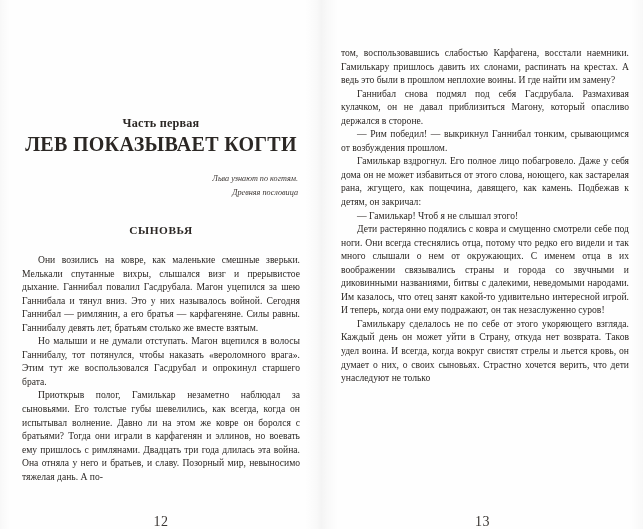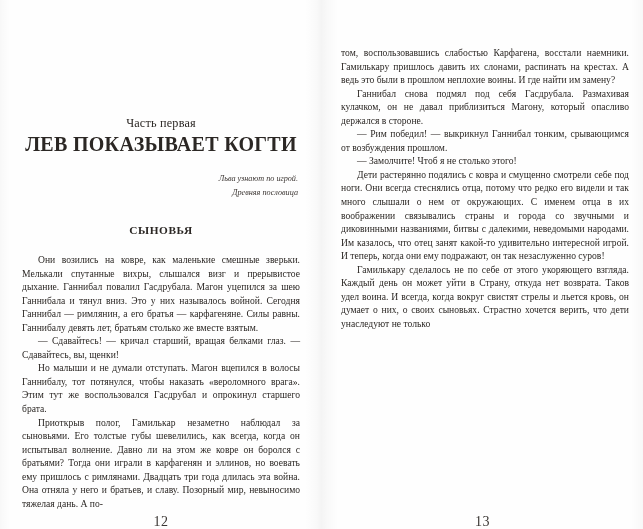--- a/index.html
+++ b/index.html
@@ -74,21 +74,21 @@
   #column-left  { left: 22px;  width: 278px; }
   #column-right { left: 19px;  width: 288px; }
 
   
   .part-block {
     margin-top: 88px;
     text-align: center;
   }
   .part-label {
     font-size: 12.2px;
-    font-weight: normal;
+    font-weight: bold;
     letter-spacing: 0.2px;
     line-height: 15px;
     text-align: center;
   }
   .part-title {
     font-size: 20px;
     font-weight: bold;
     letter-spacing: 0.3px;
     line-height: 20px;
     margin-top: 3px;
@@ -151,43 +151,43 @@
 
   <div class="page" id="page-left">
     <div class="text-column" id="column-left">
 
       <div class="part-block">
         <div class="part-label">Часть первая</div>
         <div class="part-title">ЛЕВ ПОКАЗЫВАЕТ КОГТИ</div>
       </div>
 
       <div class="epigraph">
-        <div>Льва узнают по игрой.</div>
+        <div>Льва узнают по когтям.</div>
         <div class="epigraph-source">Древняя пословица</div>
       </div>
 
       <div class="chapter-title">СЫНОВЬЯ</div>
 
       <div class="body-start">
         <p class="para">Они возились на ковре, как маленькие смешные зверьки. Мелькали спутанные вихры, слышался визг и прерывистое дыхание. Ганнибал повалил Гасдрубала. Магон уцепился за шею Ганнибала и тянул вниз. Это у них называлось войной. Сегодня Ганнибал — римлянин, а его братья — карфагеняне. Силы равны. Ганнибалу девять лет, братьям столько же вместе взятым.</p>
-        <p class="para">— Сдавайтесь! — кричал старший, вращая белками глаз. — Сдавайтесь, вы, щенки!</p>
         <p class="para">Но малыши и не думали отступать. Магон вцепился в волосы Ганнибалу, тот потянулся, чтобы наказать «вероломного врага». Этим тут же воспользовался Гасдрубал и опрокинул старшего брата.</p>
         <p class="para">Приоткрыв полог, Гамилькар незаметно наблюдал за сыновьями. Его толстые губы шевелились, как всегда, когда он испытывал волнение. Давно ли на этом же ковре он боролся с братьями? Тогда они играли в карфагенян и эллинов, но воевать ему пришлось с римлянами. Двадцать три года длилась эта война. Она отняла у него и братьев, и славу. Позорный мир, невыносимо тяжелая дань. А по-</p>
       </div>
     </div>
 
     <div class="folio">12</div>
   </div>
 
   <div class="page" id="page-right">
     <div class="text-column" id="column-right" style="top:18px;">
       <p class="para nofirstindent">том, воспользовавшись слабостью Карфагена, восстали наемники. Гамилькару пришлось давить их слонами, распинать на крестах. А ведь это были в прошлом неплохие воины. И где найти им замену?</p>
       <p class="para">Ганнибал снова подмял под себя Гасдрубала. Размахивая кулачком, он не давал приблизиться Магону, который опасливо держался в стороне.</p>
       <p class="para">— Рим победил! — выкрикнул Ганнибал тонким, срывающимся от возбуждения прошлом.</p>
-      <p class="para">— Замолчите! Чтоб я не столько этого!</p>
+      <p class="para">Гамилькар вздрогнул. Его полное лицо побагровело. Даже у себя дома он не может избавиться от этого слова, ноющего, как застарелая рана, жгущего, как пощечина, давящего, как камень. Подбежав к детям, он закричал:</p>
+      <p class="para">— Гамилькар! Чтоб я не слышал этого!</p>
       <p class="para">Дети растерянно подялись с ковра и смущенно смотрели себе под ноги. Они всегда стеснялись отца, потому что редко его видели и так много слышали о нем от окружающих. С именем отца в их воображении связывались страны и города со звучными и диковинными названиями, битвы с далекими, неведомыми народами. Им казалось, что отец занят какой-то удивительно интересной игрой. И теперь, когда они ему подражают, он так незаслуженно суров!</p>
       <p class="para">Гамилькару сделалось не по себе от этого укоряющего взгляда. Каждый день он может уйти в Страну, откуда нет возврата. Таков удел воина. И всегда, когда вокруг свистят стрелы и льется кровь, он думает о них, о своих сыновьях. Страстно хочется верить, что дети унаследуют не только</p>
     </div>
 
     <div class="folio">13</div>
   </div>
 
 </div>
 
 </body></html>

